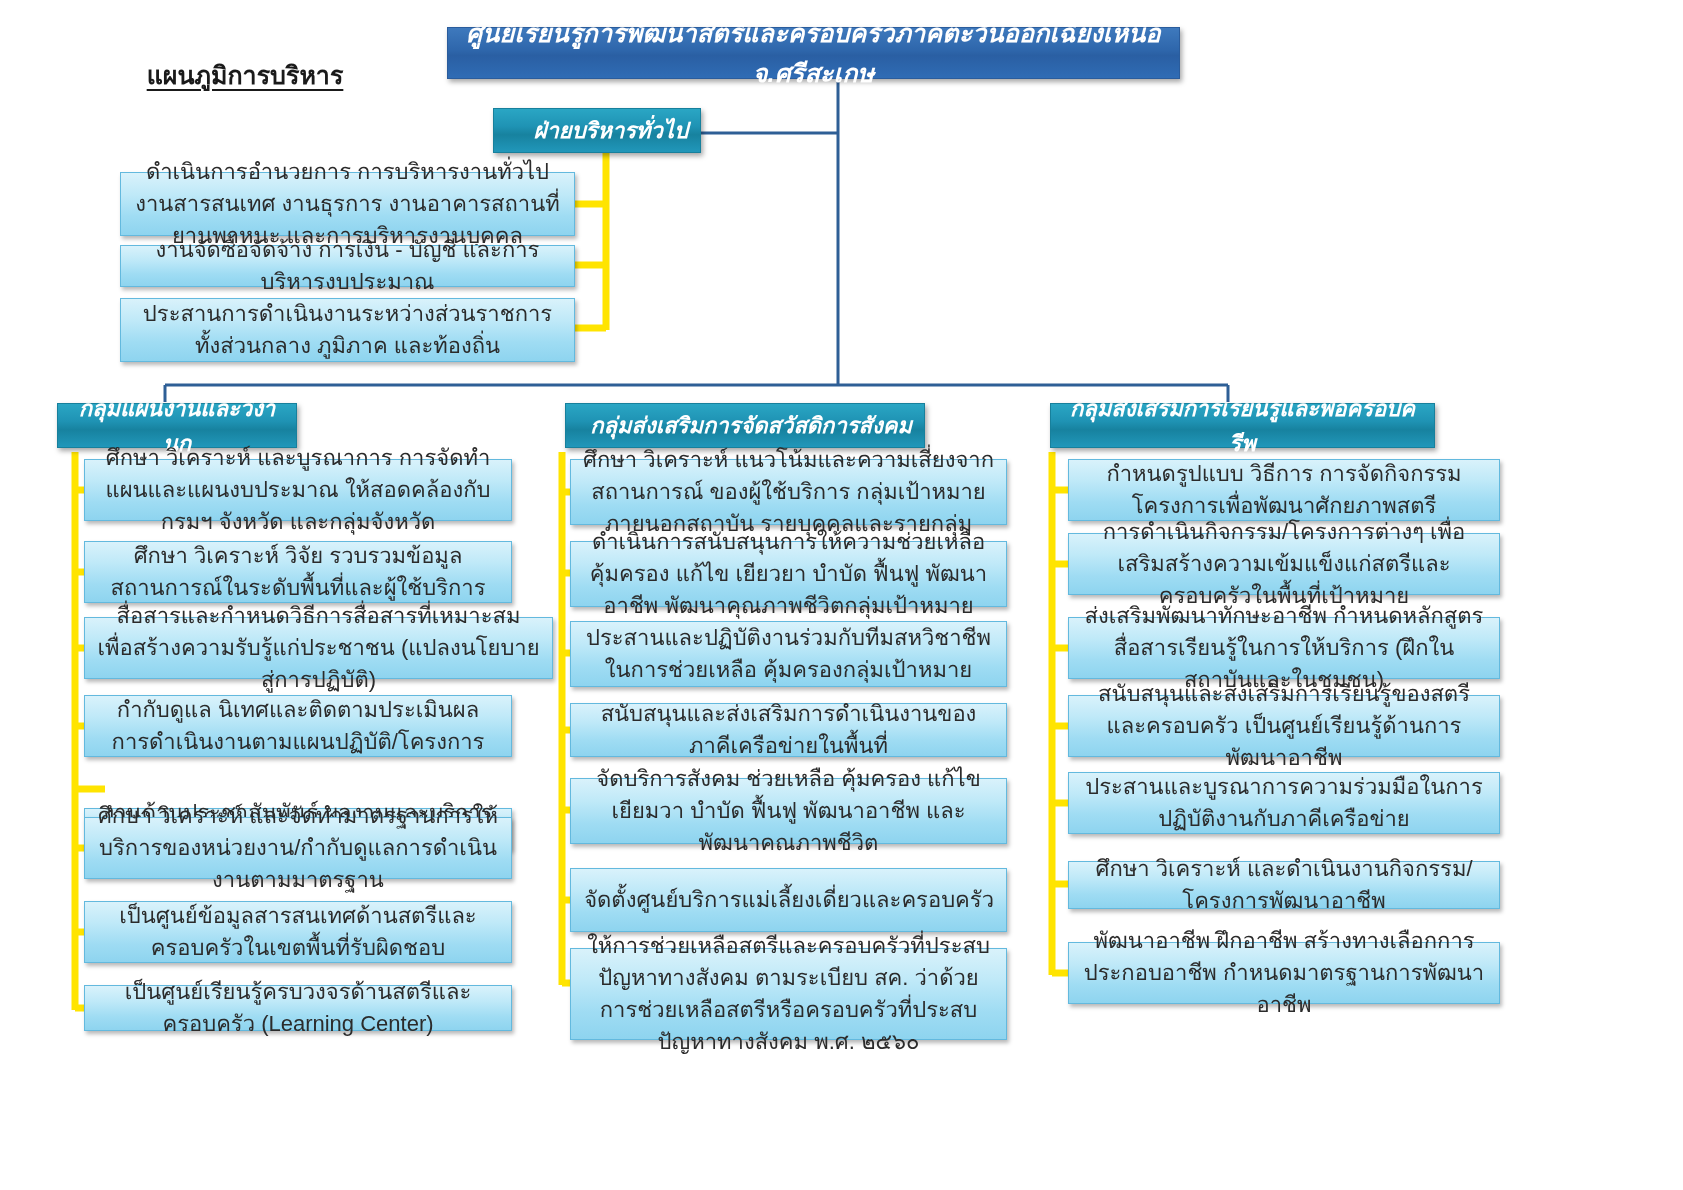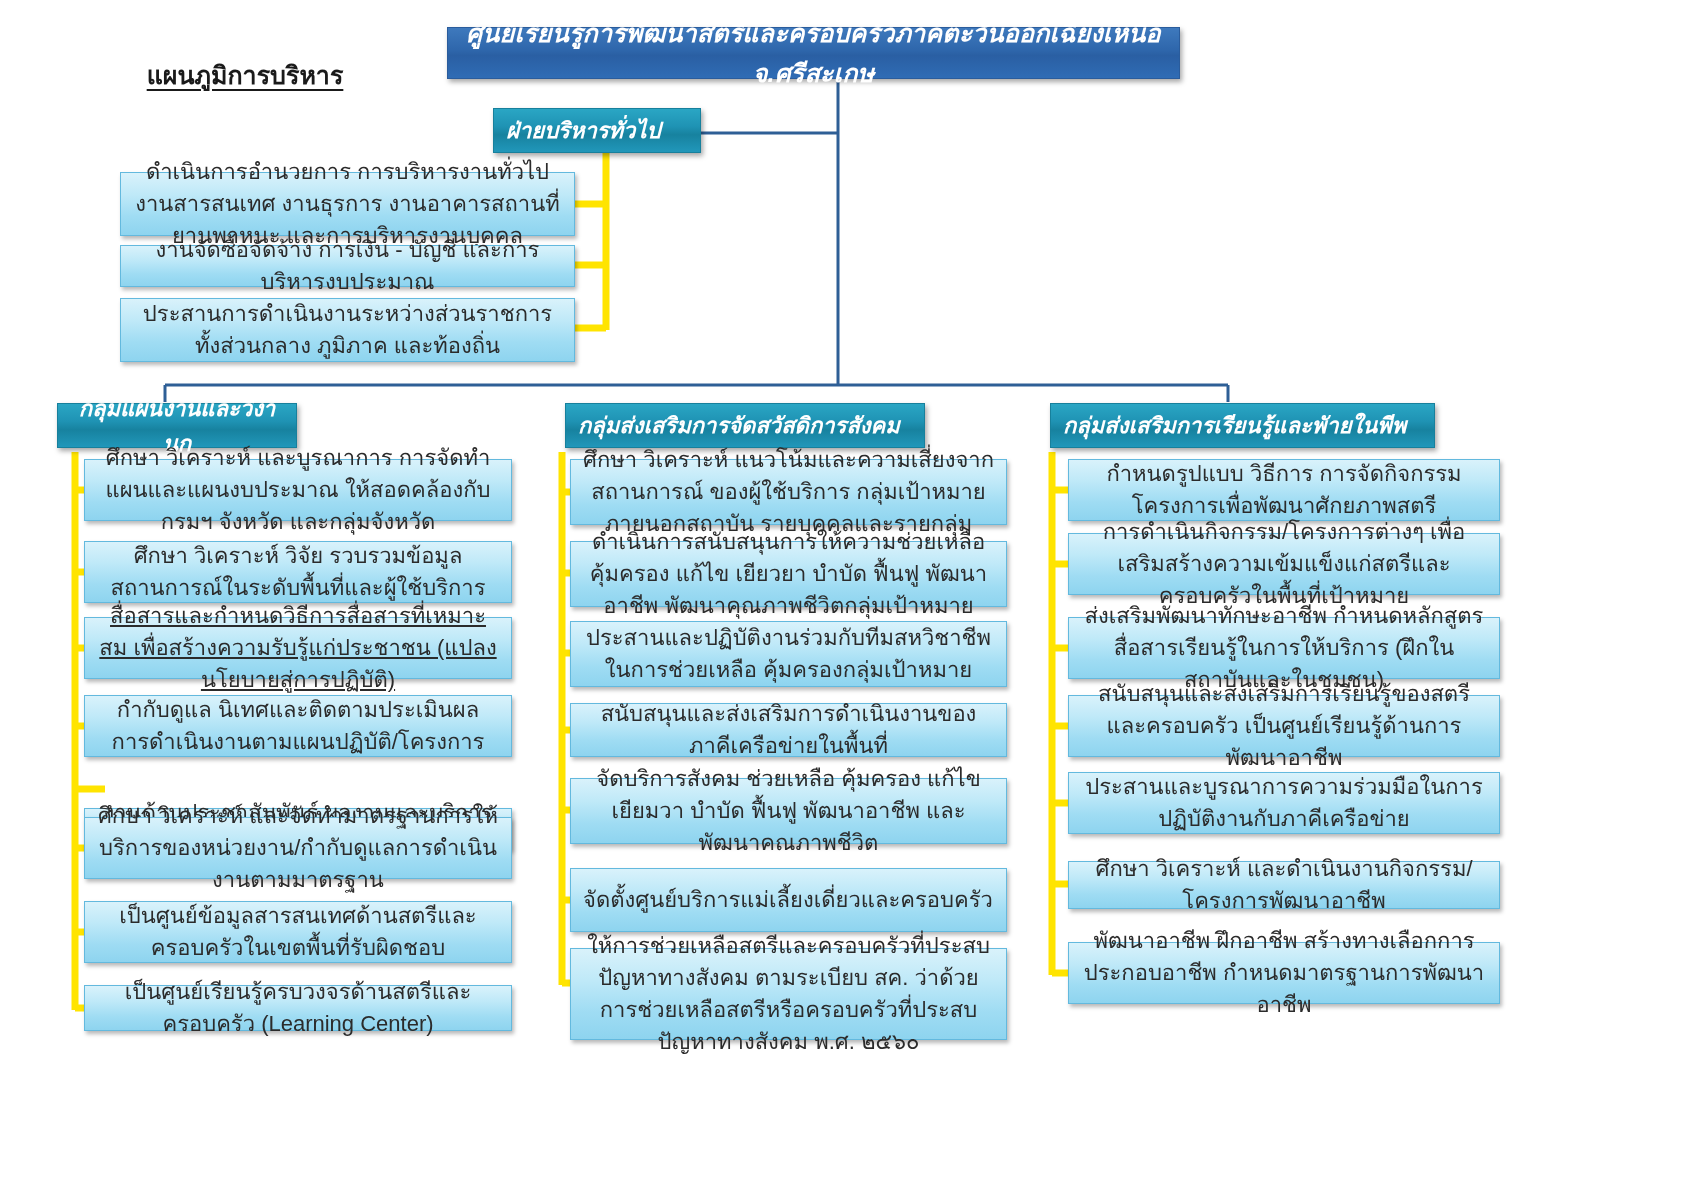--- a/index.html
+++ b/index.html
@@ -29,21 +29,21 @@
     z-index: 1;
     pointer-events: none;
   }
   
   .node {
     position: absolute;
     z-index: 3;
     box-sizing: border-box;
     display: flex;
     align-items: center;
-    justify-content: flex-start;
+    justify-content: flex-end;
     text-align: center;
   }
 
   
   .root-title {
     background: linear-gradient(180deg, #3e79bd 0%, #2e66ab 45%, #2a5fa3 55%, #2f6cb5 100%);
     border: 1px solid #2a5c9c;
     color: #ffffff;
     font-style: italic;
     font-weight: bold;
@@ -151,21 +151,21 @@
   <div class="node division" style="left:57px; top:403px; width:240px; height:45px;">
     <span>กลุ่มแผนงานและวิงานก</span>
   </div>
 
   <div class="node task" style="left:84px; top:459px; width:428px; height:62px;">
     <span>ศึกษา วิเคราะห์ และบูรณาการ การจัดทำแผนและแผนงบประมาณ ให้สอดคล้องกับกรมฯ จังหวัด และกลุ่มจังหวัด</span>
   </div>
   <div class="node task" style="left:84px; top:541px; width:428px; height:62px;">
     <span>ศึกษา วิเคราะห์ วิจัย รวบรวมข้อมูล สถานการณ์ในระดับพื้นที่และผู้ใช้บริการ</span>
   </div>
-  <div class="node task" style="left:84px; top:617px; width:428px; height:62px;text-decoration:underline;">
+  <div class="node task" style="left:84px; top:617px; width:469px; height:62px;">
     <span>สื่อสารและกำหนดวิธีการสื่อสารที่เหมาะสม เพื่อสร้างความรับรู้แก่ประชาชน (แปลงนโยบายสู่การปฏิบัติ)</span>
   </div>
   <div class="node task" style="left:84px; top:695px; width:428px; height:62px;">
     <span>กำกับดูแล นิเทศและติดตามประเมินผล การดำเนินงานตามแผนปฏิบัติ/โครงการ</span>
   </div>
   <div class="node task" style="left:84px; top:808px; width:428px; height:42px;">
     <span>งานด้านประชาสัมพันธ์ ผลงานและบริการของหน่วยงาน</span>
   </div>
   <div class="node task" style="left:84px; top:817px; width:428px; height:62px;">
     <span>ศึกษา วิเคราะห์ และจัดทำมาตรฐานการให้บริการของหน่วยงาน/กำกับดูแลการดำเนินงานตามมาตรฐาน</span>
@@ -197,21 +197,21 @@
     <span>จัดบริการสังคม ช่วยเหลือ คุ้มครอง แก้ไข เยียมวา บำบัด ฟื้นฟู พัฒนาอาชีพ และพัฒนาคณภาพชีวิต</span>
   </div>
   <div class="node task" style="left:570px; top:868px; width:437px; height:64px;">
     <span>จัดตั้งศูนย์บริการแม่เลี้ยงเดี่ยวและครอบครัว</span>
   </div>
   <div class="node task" style="left:570px; top:948px; width:437px; height:92px;">
     <span>ให้การช่วยเหลือสตรีและครอบครัวที่ประสบปัญหาทางสังคม ตามระเบียบ สค. ว่าด้วยการช่วยเหลือสตรีหรือครอบครัวที่ประสบปัญหาทางสังคม พ.ศ. ๒๕๖๐</span>
   </div>
 
   <div class="node division" style="left:1050px; top:403px; width:385px; height:45px;">
-    <span>กลุ่มส่งเสริมการเรียนรู้และพัายในพีพ</span>
+    <span>กลุ่มส่งเสริมการเรียนรู้และพัอครอบครีพ</span>
   </div>
 
   <div class="node task" style="left:1068px; top:459px; width:432px; height:62px;">
     <span>กำหนดรูปแบบ วิธีการ การจัดกิจกรรมโครงการเพื่อพัฒนาศักยภาพสตรี</span>
   </div>
   <div class="node task" style="left:1068px; top:533px; width:432px; height:62px;">
     <span>การดำเนินกิจกรรม/โครงการต่างๆ เพื่อเสริมสร้างความเข้มแข็งแก่สตรีและครอบครัวในพื้นที่เป้าหมาย</span>
   </div>
   <div class="node task" style="left:1068px; top:617px; width:432px; height:62px;">
     <span>ส่งเสริมพัฒนาทักษะอาชีพ กำหนดหลักสูตร สื่อสารเรียนรู้ในการให้บริการ (ฝึกในสถาบันและในชุมชน)</span>

